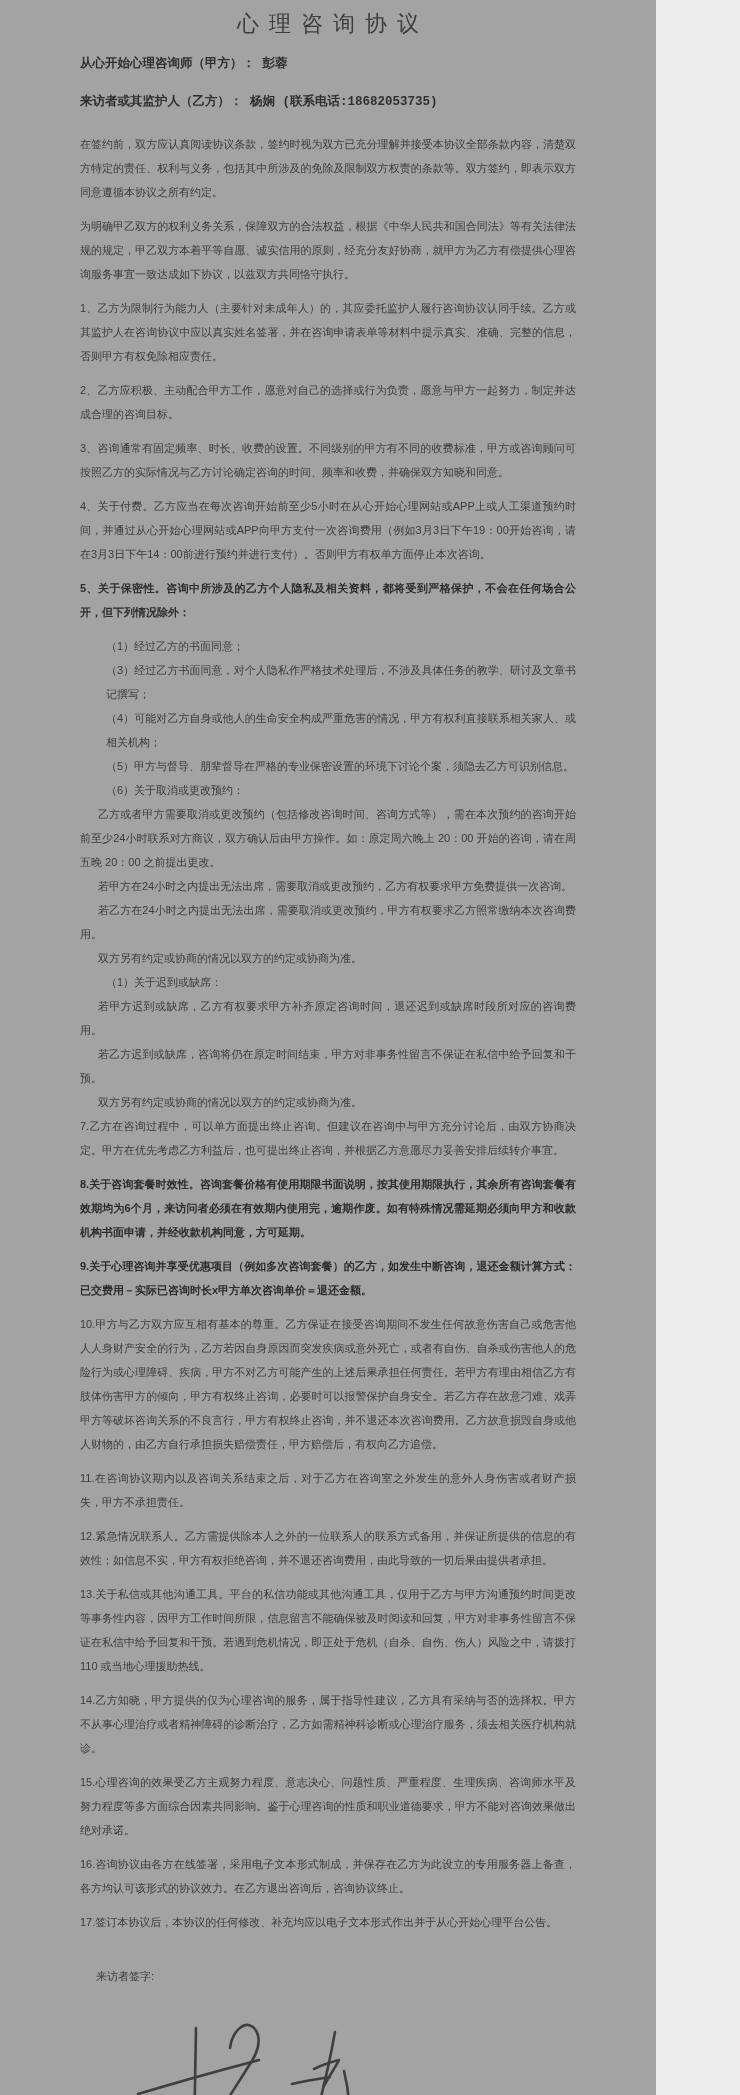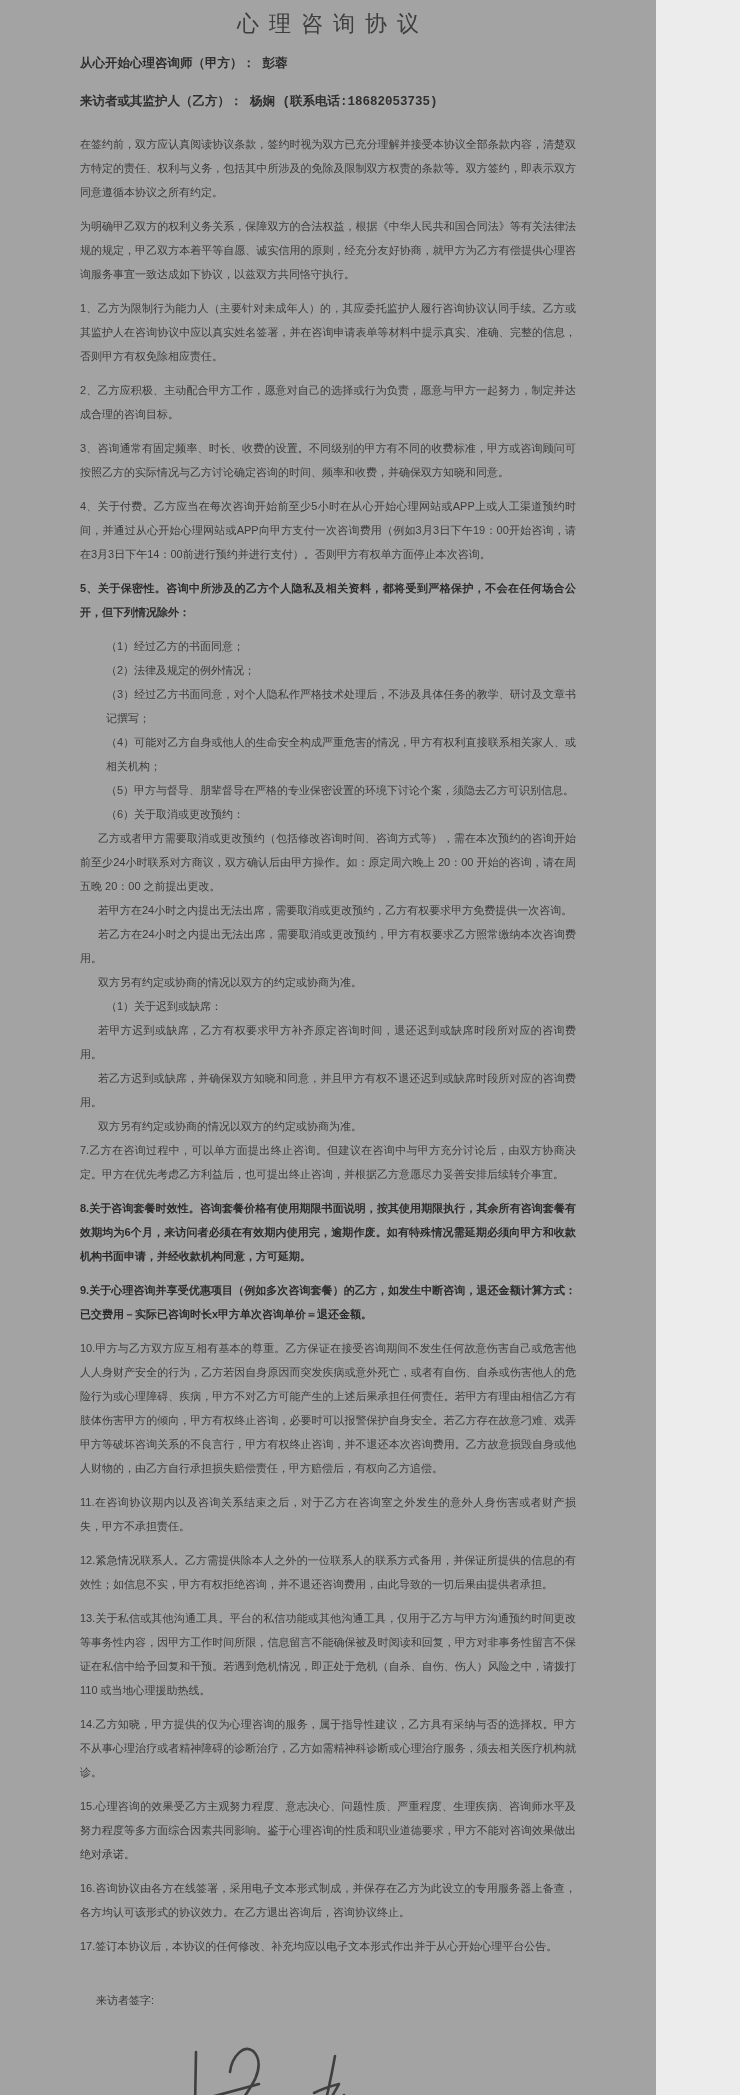--- a/index.html
+++ b/index.html
@@ -98,32 +98,31 @@
 
     <div>
         <p class="clause">在签约前，双方应认真阅读协议条款，签约时视为双方已充分理解并接受本协议全部条款内容，清楚双方特定的责任、权利与义务，包括其中所涉及的免除及限制双方权责的条款等。双方签约，即表示双方同意遵循本协议之所有约定。</p>
         <p class="clause">为明确甲乙双方的权利义务关系，保障双方的合法权益，根据《中华人民共和国合同法》等有关法律法规的规定，甲乙双方本着平等自愿、诚实信用的原则，经充分友好协商，就甲方为乙方有偿提供心理咨询服务事宜一致达成如下协议，以兹双方共同恪守执行。</p>
         <p class="clause">1、乙方为限制行为能力人（主要针对未成年人）的，其应委托监护人履行咨询协议认同手续。乙方或其监护人在咨询协议中应以真实姓名签署，并在咨询申请表单等材料中提示真实、准确、完整的信息，否则甲方有权免除相应责任。</p>
         <p class="clause">2、乙方应积极、主动配合甲方工作，愿意对自己的选择或行为负责，愿意与甲方一起努力，制定并达成合理的咨询目标。</p>
         <p class="clause">3、咨询通常有固定频率、时长、收费的设置。不同级别的甲方有不同的收费标准，甲方或咨询顾问可按照乙方的实际情况与乙方讨论确定咨询的时间、频率和收费，并确保双方知晓和同意。</p>
         <p class="clause">4、关于付费。乙方应当在每次咨询开始前至少5小时在从心开始心理网站或APP上或人工渠道预约时间，并通过从心开始心理网站或APP向甲方支付一次咨询费用（例如3月3日下午19：00开始咨询，请在3月3日下午14：00前进行预约并进行支付）。否则甲方有权单方面停止本次咨询。</p>
         <p class="clause bold">5、关于保密性。咨询中所涉及的乙方个人隐私及相关资料，都将受到严格保护，不会在任何场合公开，但下列情况除外：</p>
         <p class="clause ind1">（1）经过乙方的书面同意；</p>
-        <p class="clause ind1">（2）法律及规定的例外情况；</p>
         <p class="clause ind1">（3）经过乙方书面同意，对个人隐私作严格技术处理后，不涉及具体任务的教学、研讨及文章书记撰写；</p>
         <p class="clause ind1">（4）可能对乙方自身或他人的生命安全构成严重危害的情况，甲方有权利直接联系相关家人、或相关机构；</p>
         <p class="clause ind1">（5）甲方与督导、朋辈督导在严格的专业保密设置的环境下讨论个案，须隐去乙方可识别信息。</p>
         <p class="clause ind1">（6）关于取消或更改预约：</p>
         <p class="clause ind2">乙方或者甲方需要取消或更改预约（包括修改咨询时间、咨询方式等），需在本次预约的咨询开始前至少24小时联系对方商议，双方确认后由甲方操作。如：原定周六晚上 20：00 开始的咨询，请在周五晚 20：00 之前提出更改。</p>
         <p class="clause ind2">若甲方在24小时之内提出无法出席，需要取消或更改预约，乙方有权要求甲方免费提供一次咨询。</p>
         <p class="clause ind2">若乙方在24小时之内提出无法出席，需要取消或更改预约，甲方有权要求乙方照常缴纳本次咨询费用。</p>
         <p class="clause ind2">双方另有约定或协商的情况以双方的约定或协商为准。</p>
         <p class="clause ind1">（1）关于迟到或缺席：</p>
         <p class="clause ind2">若甲方迟到或缺席，乙方有权要求甲方补齐原定咨询时间，退还迟到或缺席时段所对应的咨询费用。</p>
-        <p class="clause ind2">若乙方迟到或缺席，并确保双方知晓和同意，并且甲方有权不退还迟到或缺席时段所对应的咨询费用。</p>
+        <p class="clause ind2">若乙方迟到或缺席，咨询将仍在原定时间结束，甲方对非事务性留言不保证在私信中给予回复和干预。</p>
         <p class="clause ind2">双方另有约定或协商的情况以双方的约定或协商为准。</p>
         <p class="clause">7.乙方在咨询过程中，可以单方面提出终止咨询。但建议在咨询中与甲方充分讨论后，由双方协商决定。甲方在优先考虑乙方利益后，也可提出终止咨询，并根据乙方意愿尽力妥善安排后续转介事宜。</p>
         <p class="clause bold">8.关于咨询套餐时效性。咨询套餐价格有使用期限书面说明，按其使用期限执行，其余所有咨询套餐有效期均为6个月，来访问者必须在有效期内使用完，逾期作废。如有特殊情况需延期必须向甲方和收款机构书面申请，并经收款机构同意，方可延期。</p>
         <p class="clause bold">9.关于心理咨询并享受优惠项目（例如多次咨询套餐）的乙方，如发生中断咨询，退还金额计算方式：已交费用－实际已咨询时长x甲方单次咨询单价＝退还金额。</p>
         <p class="clause">10.甲方与乙方双方应互相有基本的尊重。乙方保证在接受咨询期间不发生任何故意伤害自己或危害他人人身财产安全的行为，乙方若因自身原因而突发疾病或意外死亡，或者有自伤、自杀或伤害他人的危险行为或心理障碍、疾病，甲方不对乙方可能产生的上述后果承担任何责任。若甲方有理由相信乙方有肢体伤害甲方的倾向，甲方有权终止咨询，必要时可以报警保护自身安全。若乙方存在故意刁难、戏弄甲方等破坏咨询关系的不良言行，甲方有权终止咨询，并不退还本次咨询费用。乙方故意损毁自身或他人财物的，由乙方自行承担损失赔偿责任，甲方赔偿后，有权向乙方追偿。</p>
         <p class="clause">11.在咨询协议期内以及咨询关系结束之后，对于乙方在咨询室之外发生的意外人身伤害或者财产损失，甲方不承担责任。</p>
         <p class="clause">12.紧急情况联系人。乙方需提供除本人之外的一位联系人的联系方式备用，并保证所提供的信息的有效性；如信息不实，甲方有权拒绝咨询，并不退还咨询费用，由此导致的一切后果由提供者承担。</p>
         <p class="clause">13.关于私信或其他沟通工具。平台的私信功能或其他沟通工具，仅用于乙方与甲方沟通预约时间更改等事务性内容，因甲方工作时间所限，信息留言不能确保被及时阅读和回复，甲方对非事务性留言不保证在私信中给予回复和干预。若遇到危机情况，即正处于危机（自杀、自伤、伤人）风险之中，请拨打 110 或当地心理援助热线。</p>
         <p class="clause">14.乙方知晓，甲方提供的仅为心理咨询的服务，属于指导性建议，乙方具有采纳与否的选择权。甲方不从事心理治疗或者精神障碍的诊断治疗，乙方如需精神科诊断或心理治疗服务，须去相关医疗机构就诊。</p>
         <p class="clause">15.心理咨询的效果受乙方主观努力程度、意志决心、问题性质、严重程度、生理疾病、咨询师水平及努力程度等多方面综合因素共同影响。鉴于心理咨询的性质和职业道德要求，甲方不能对咨询效果做出绝对承诺。</p>

